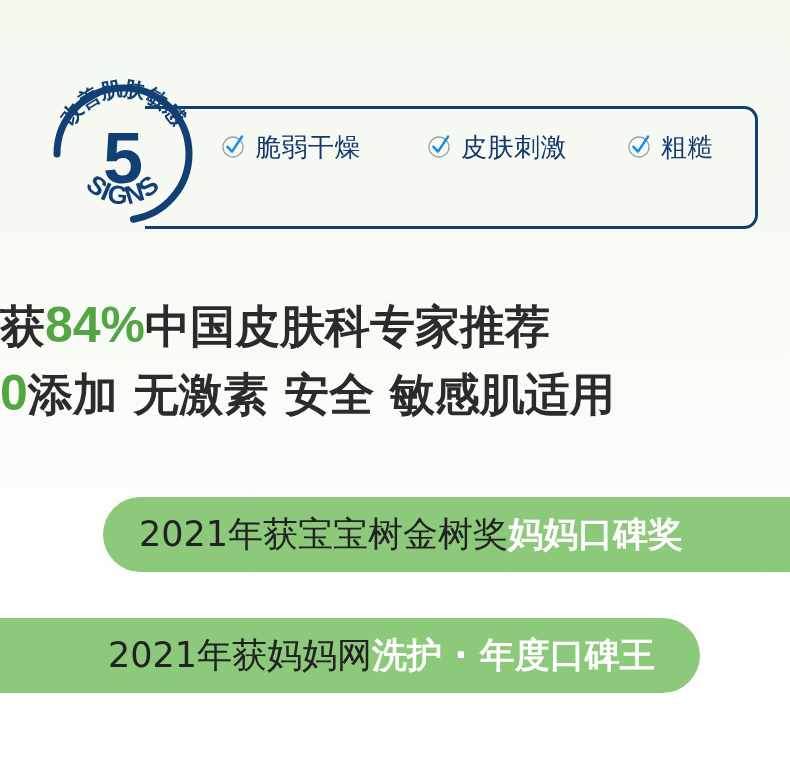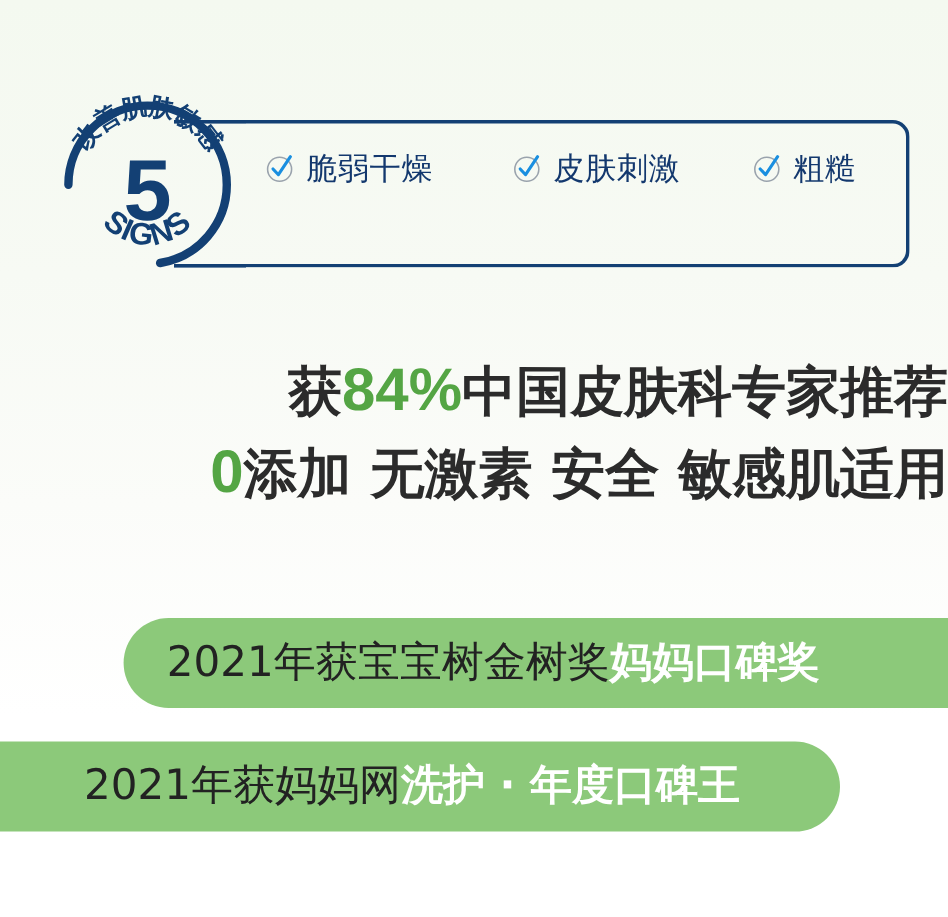--- a/index.html
+++ b/index.html
@@ -19,21 +19,21 @@
     width: 790px;
     height: 764px;
     background: linear-gradient(180deg, #f4f9f0 0%, #f7faf4 30%, #fbfcf9 55%, #ffffff 78%, #ffffff 100%);
     overflow: hidden;
   }
 
   
   .signs-panel {
     position: absolute;
     left: 205px;
-    top: 100px;
+    top: 106px;
     width: 553px;
     height: 123px;
     box-sizing: border-box;
     border: 3px solid #134074;
     border-left: none;
     border-top-right-radius: 14px;
     border-bottom-right-radius: 14px;
   }
   .signs-panel::before,
   .signs-panel::after {
@@ -88,21 +88,21 @@
     height: 152px;
   }
   .badge svg { display: block; }
 
   
   .headline {
     position: absolute;
     left: 0;
     top: 292px;
     width: 790px;
-    text-align: right;
+    text-align: left;
   }
   .headline-line {
     font-family: "DejaVu Sans", "Liberation Sans", sans-serif;
     font-size: 45px;
     font-weight: bold;
     color: #2b2b2b;
     line-height: 66px;
     letter-spacing: 0px;
     white-space: nowrap;
   }
@@ -120,35 +120,35 @@
   
   .banner {
     position: absolute;
     background: #8cc97a;
     display: flex;
     align-items: center;
     box-sizing: border-box;
   }
   .banner-1 {
     left: 103px;
-    top: 515px;
+    top: 497px;
     width: 687px;
     height: 75px;
     border-top-left-radius: 38px;
     border-bottom-left-radius: 38px;
     padding-left: 36px;
   }
   .banner-2 {
     left: 0px;
     top: 618px;
     width: 700px;
     height: 75px;
     border-top-right-radius: 38px;
     border-bottom-right-radius: 38px;
-    padding-left: 70px;
+    padding-left: 108px;
   }
   .banner-text {
     font-family: "DejaVu Sans", "Liberation Sans", sans-serif;
     font-size: 35px;
     color: #222222;
     white-space: nowrap;
     line-height: 1;
   }
   .banner-em {
     color: #ffffff;

